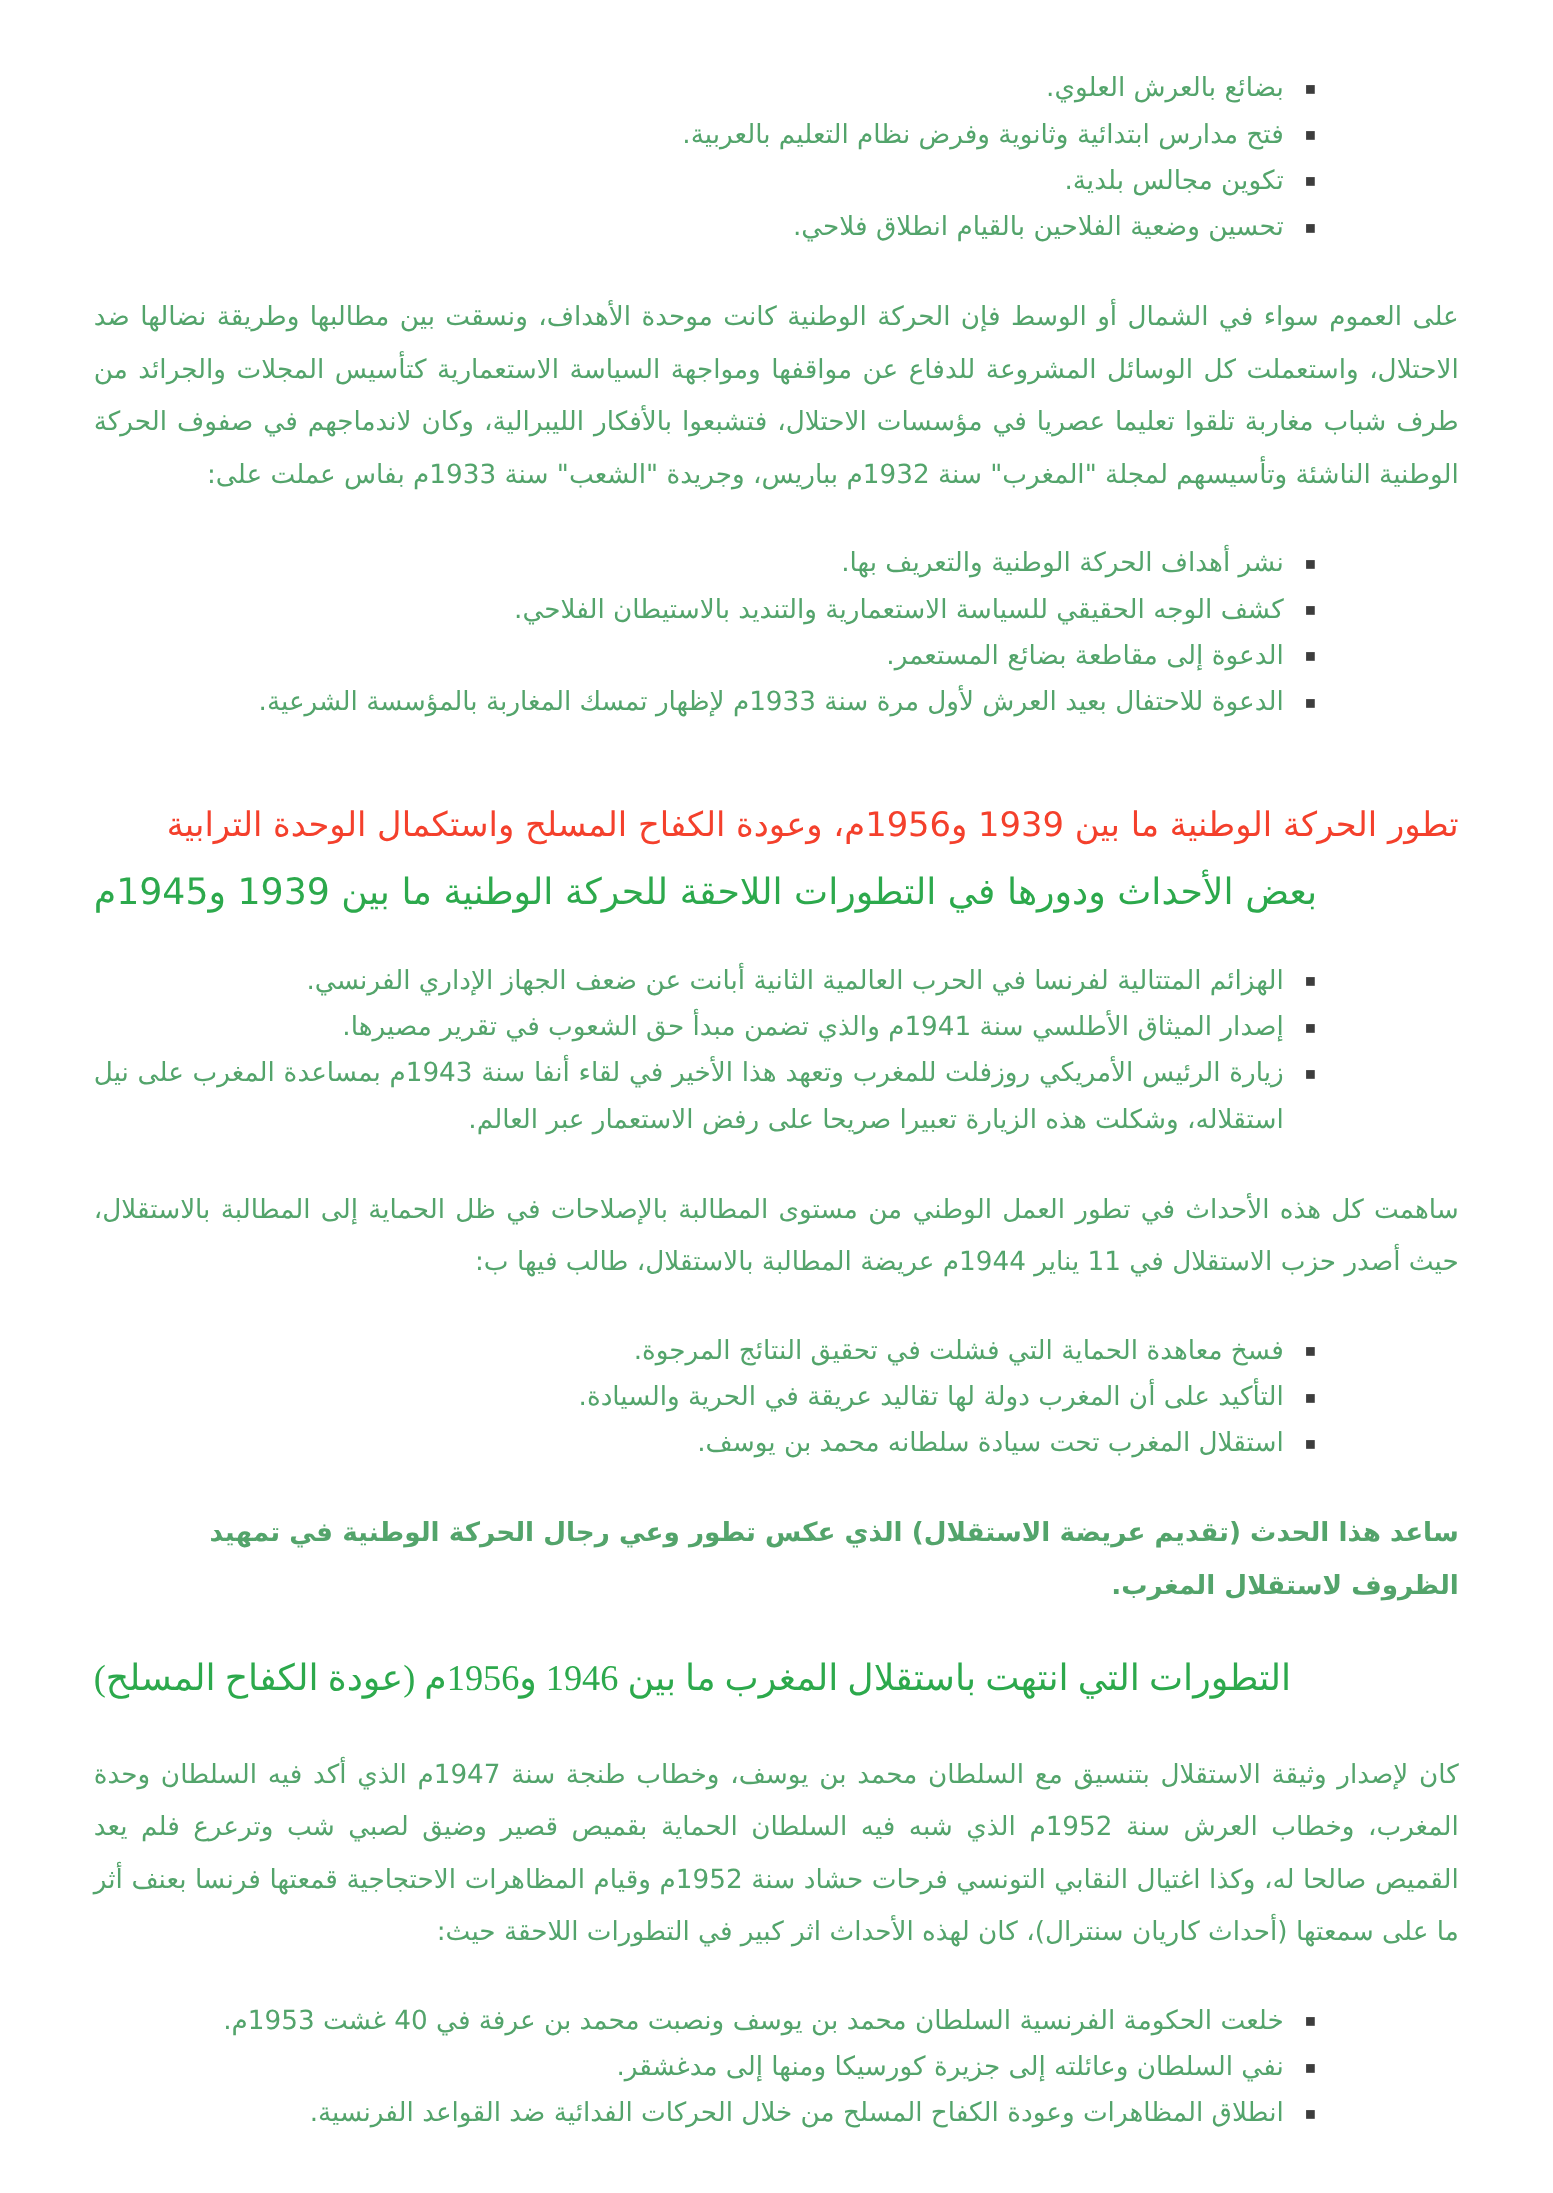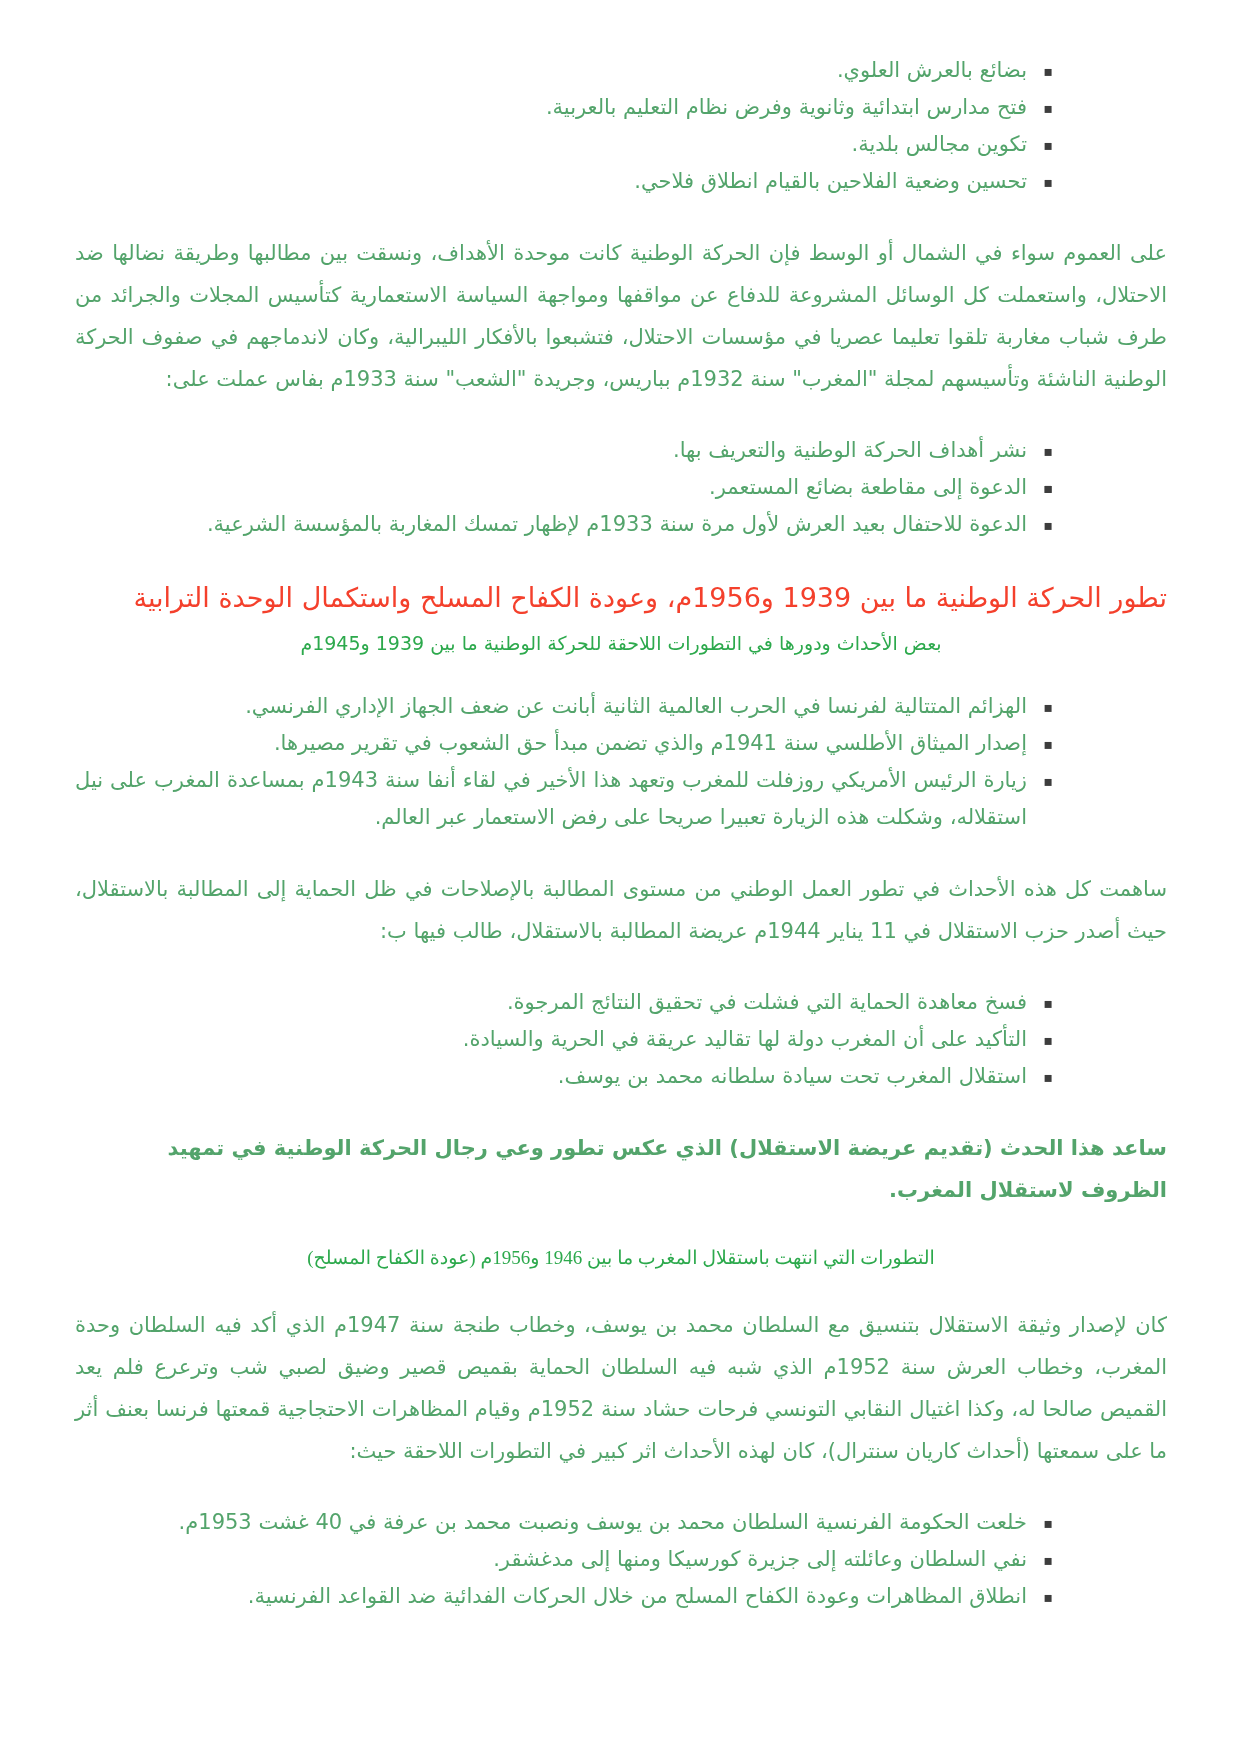--- a/index.html
+++ b/index.html
@@ -51,28 +51,28 @@
   p.single{
     text-align:right;
     font-weight:bold;
   }
   h1.red{
     color:var(--red);
     font-size:27px;
     font-weight:400;
     line-height:1.55;
     text-align:right;
-    margin:34px 0 10px 0;
+    margin:60px 0 10px 0;
   }
   h2.green{
     color:var(--green);
-    font-size:19px;
+    font-size:29px;
     font-weight:400;
     line-height:1.55;
-    text-align:center;
+    text-align:left;
     margin:10px 0 30px 0;
   }
   h2.green.second{
     margin:20px 0 24px 0;
     font-family:Liberation Serif, serif;
   }
   .gap-list{margin-bottom:32px;}
 </style>
 </head>
 <body>
@@ -83,21 +83,21 @@
     <li><span class="bullet">▪</span><span>بضائع بالعرش العلوي.</span></li>
     <li><span class="bullet">▪</span><span>فتح مدارس ابتدائية وثانوية وفرض نظام التعليم بالعربية.</span></li>
     <li><span class="bullet">▪</span><span>تكوين مجالس بلدية.</span></li>
     <li><span class="bullet">▪</span><span>تحسين وضعية الفلاحين بالقيام انطلاق فلاحي.</span></li>
   </ul>
 
   <p class="body">على العموم سواء في الشمال أو الوسط فإن الحركة الوطنية كانت موحدة الأهداف، ونسقت بين مطالبها وطريقة نضالها ضد الاحتلال، واستعملت كل الوسائل المشروعة للدفاع عن مواقفها ومواجهة السياسة الاستعمارية كتأسيس المجلات والجرائد من طرف شباب مغاربة تلقوا تعليما عصريا في مؤسسات الاحتلال، فتشبعوا بالأفكار الليبرالية، وكان لاندماجهم في صفوف الحركة الوطنية الناشئة وتأسيسهم لمجلة "المغرب" سنة 1932م بباريس، وجريدة "الشعب" سنة 1933م بفاس عملت على:</p>
 
   <ul class="bullets gap-list">
     <li><span class="bullet">▪</span><span>نشر أهداف الحركة الوطنية والتعريف بها.</span></li>
-    <li><span class="bullet">▪</span></li>
+    <li><span class="bullet">▪</span><span>كشف الوجه الحقيقي للسياسة الاستعمارية والتنديد بالاستيطان الفلاحي.</span></li>
     <li><span class="bullet">▪</span><span>الدعوة إلى مقاطعة بضائع المستعمر.</span></li>
     <li><span class="bullet">▪</span><span>الدعوة للاحتفال بعيد العرش لأول مرة سنة 1933م لإظهار تمسك المغاربة بالمؤسسة الشرعية.</span></li>
   </ul>
 
   <h1 class="red">تطور الحركة الوطنية ما بين 1939 و1956م، وعودة الكفاح المسلح واستكمال الوحدة الترابية</h1>
   <h2 class="green">بعض الأحداث ودورها في التطورات اللاحقة للحركة الوطنية ما بين 1939 و1945م</h2>
 
   <ul class="bullets gap-list">
     <li><span class="bullet">▪</span><span>الهزائم المتتالية لفرنسا في الحرب العالمية الثانية أبانت عن ضعف الجهاز الإداري الفرنسي.</span></li>
     <li><span class="bullet">▪</span><span>إصدار الميثاق الأطلسي سنة 1941م والذي تضمن مبدأ حق الشعوب في تقرير مصيرها.</span></li>

